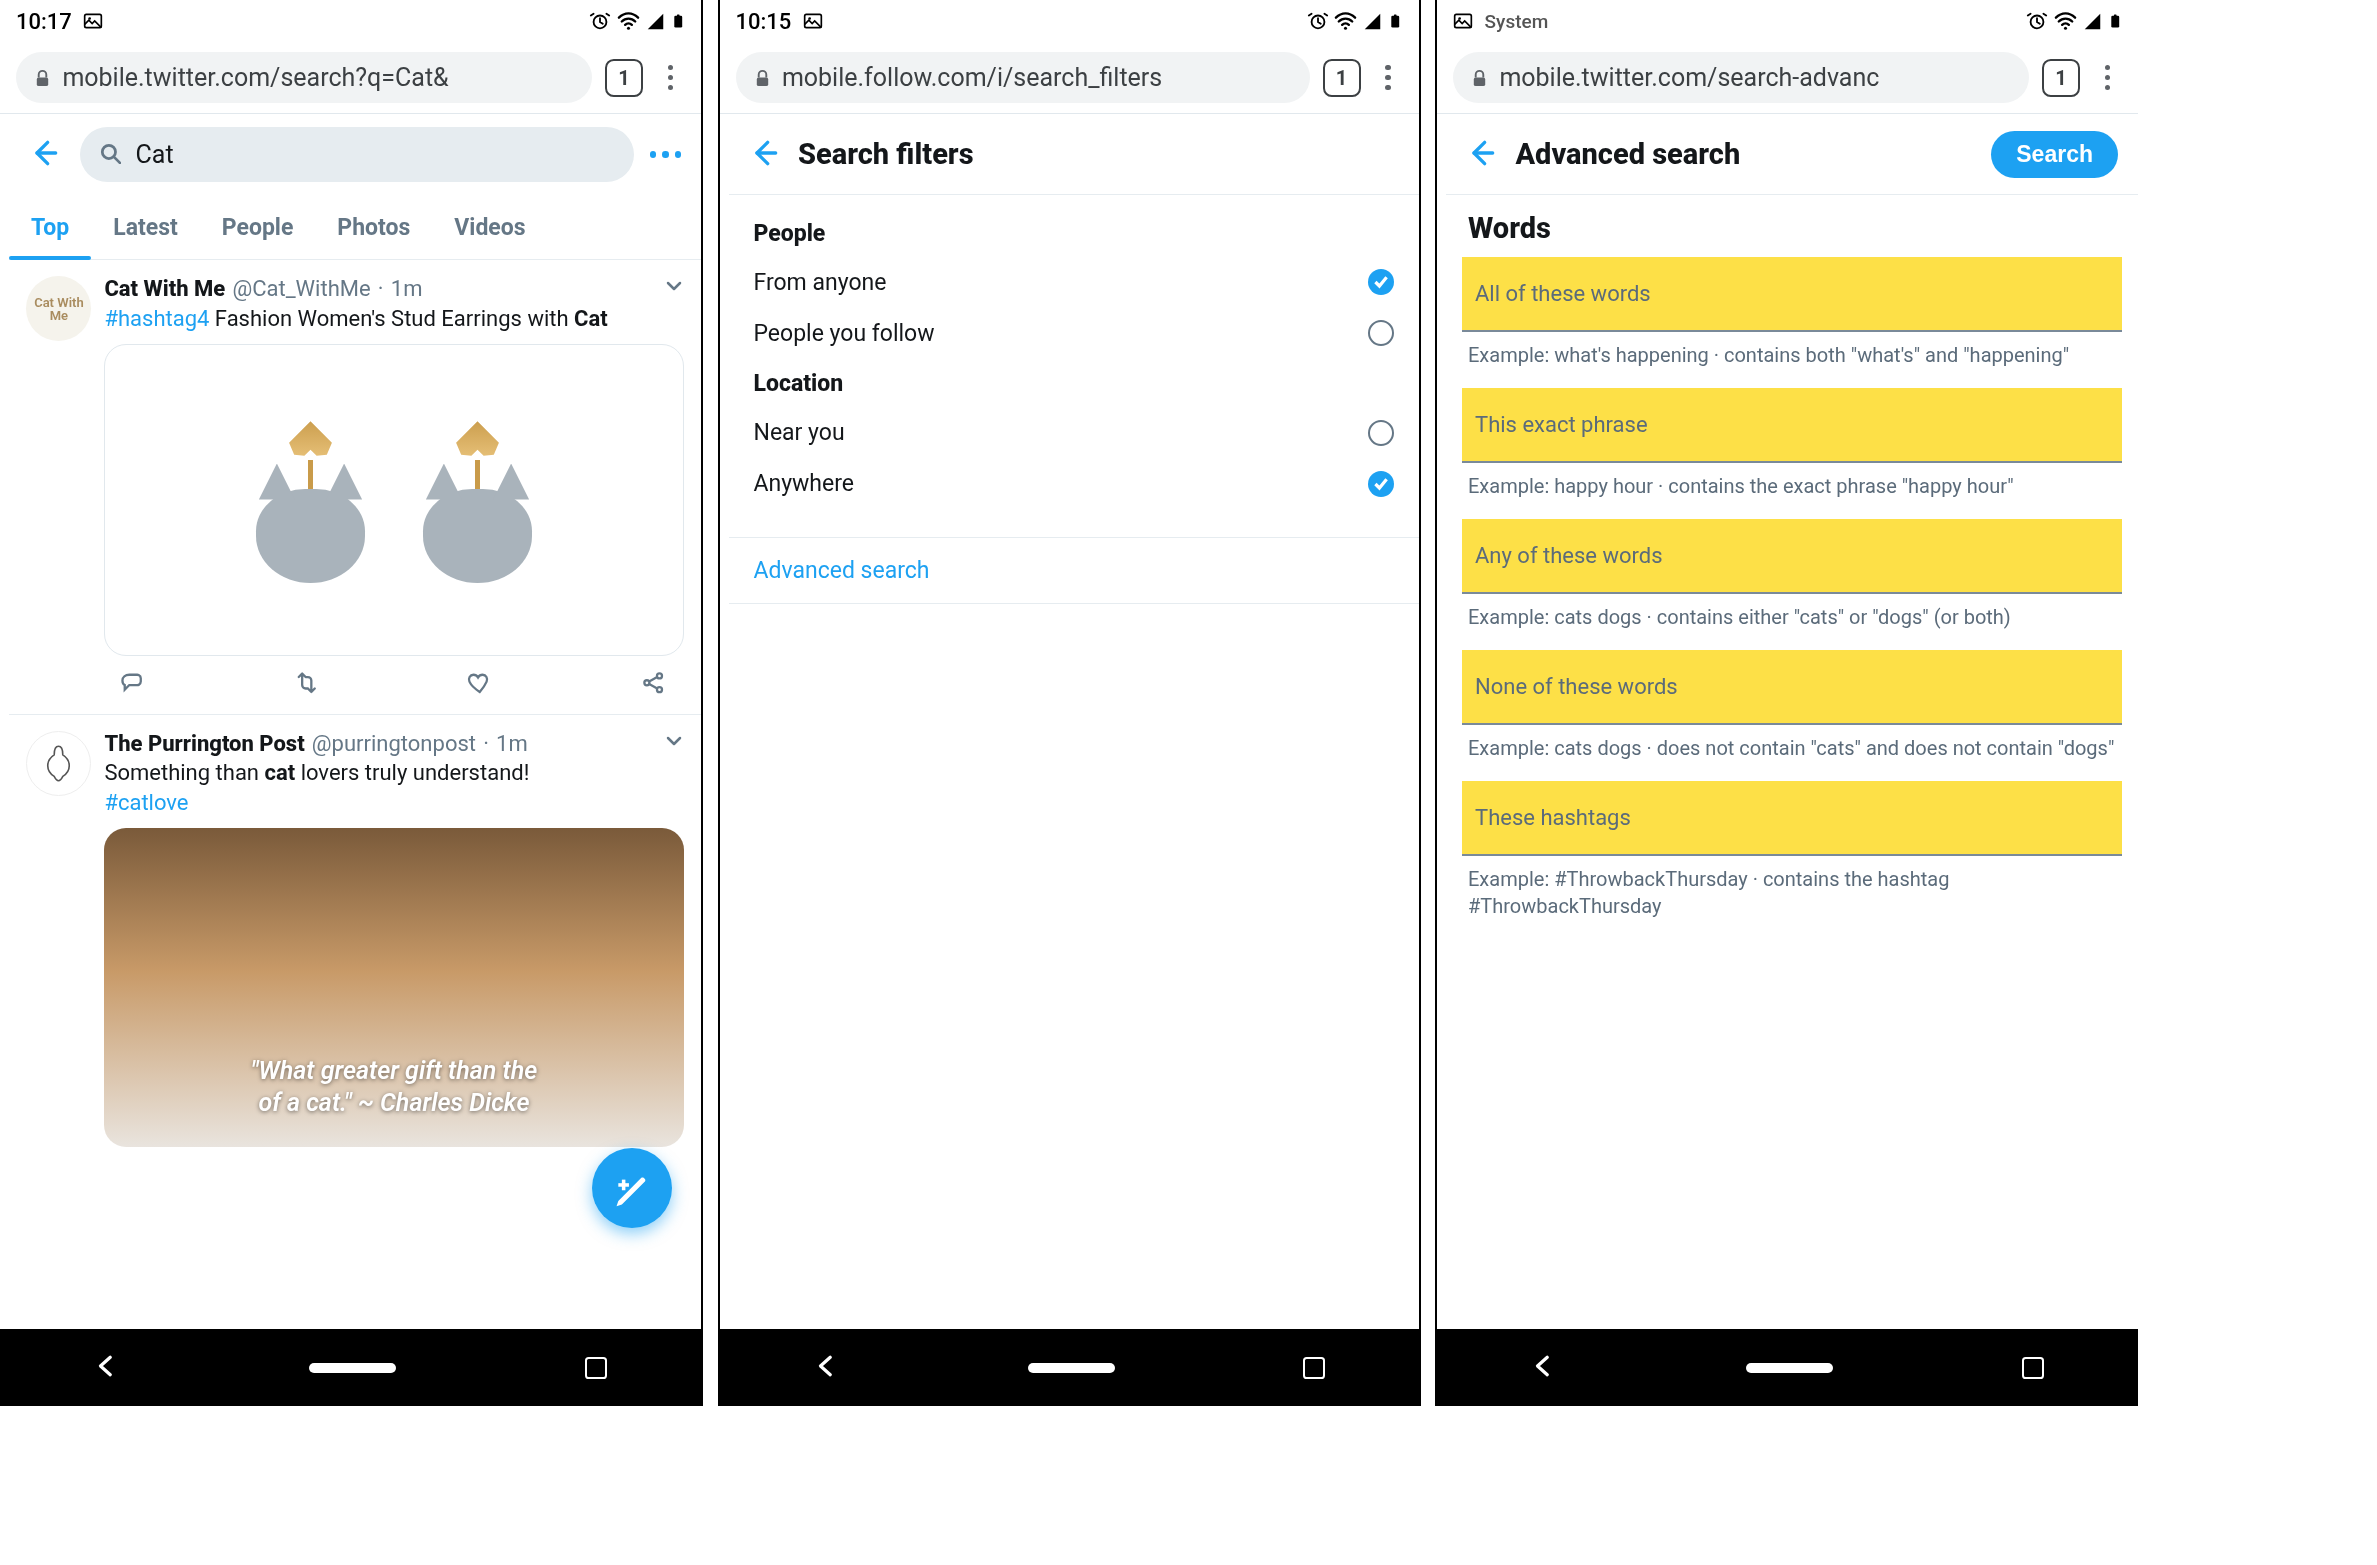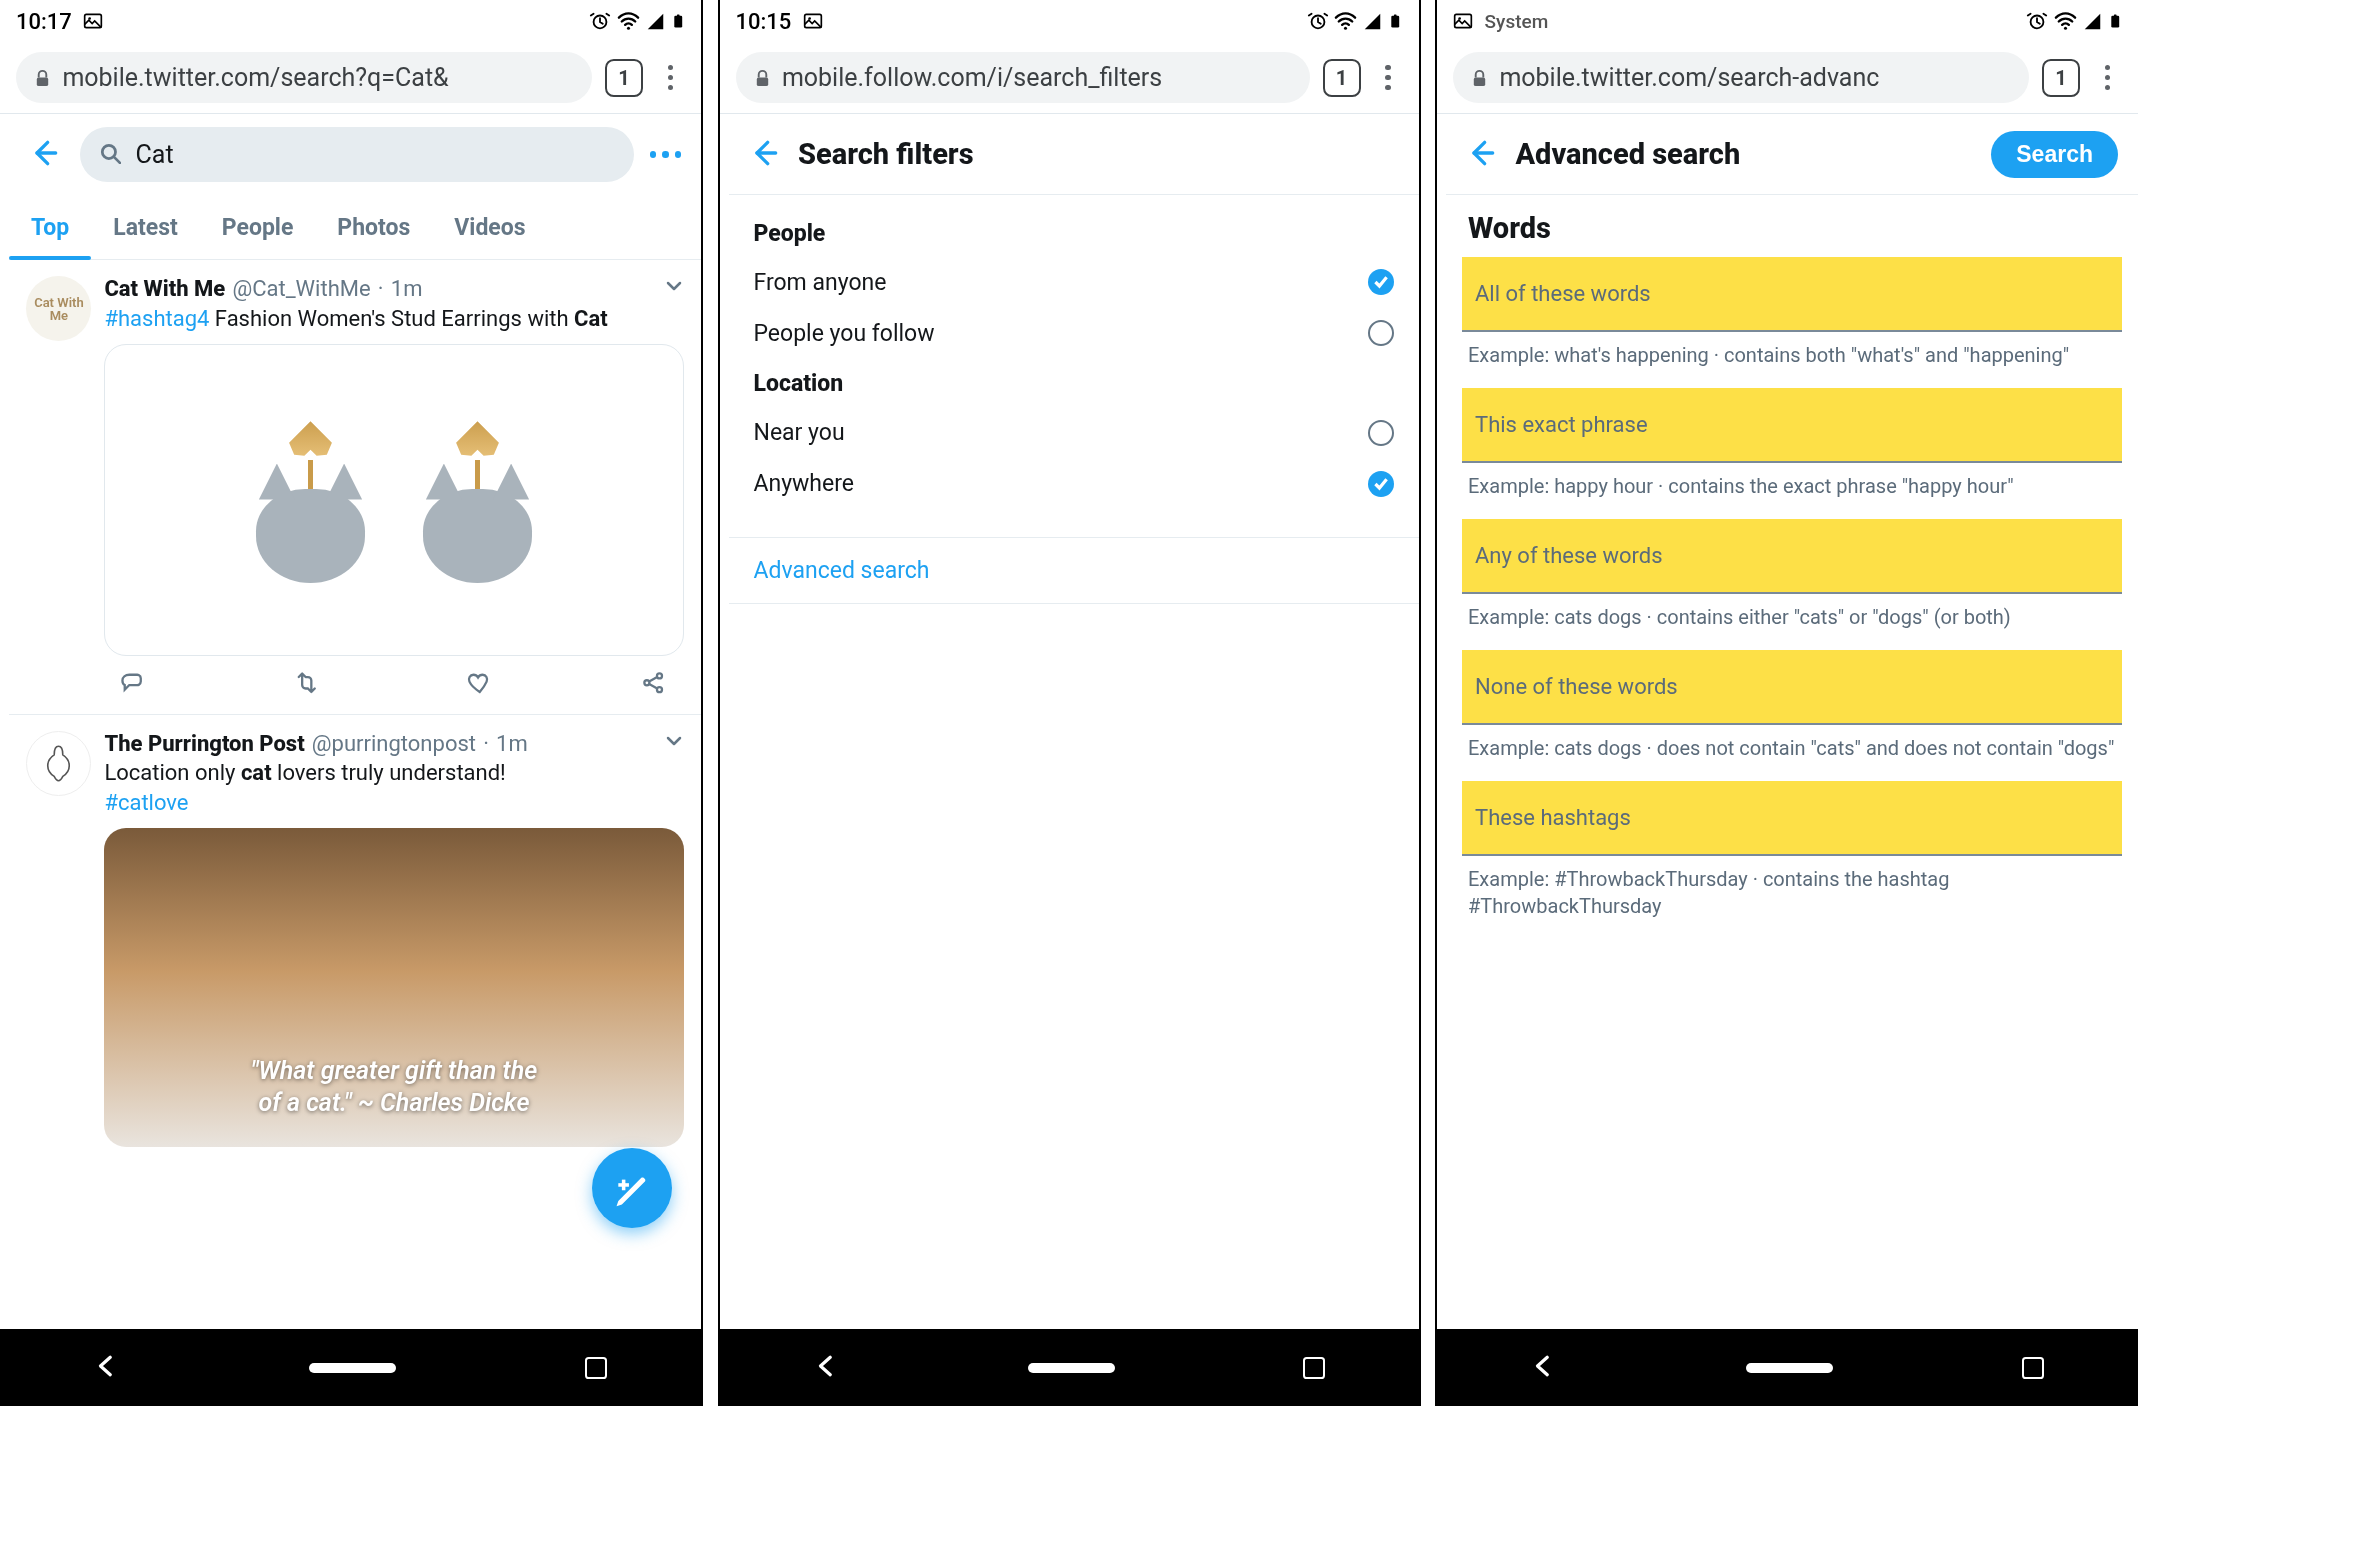--- a/index.html
+++ b/index.html
@@ -303,21 +303,21 @@
             </svg>
           </div>
         <div class="tweet-body">
           <div class="tweet-head">
             <span class="tweet-name">The Purrington Post</span>
             <span>@purringtonpost</span>
             <span>·</span>
             <span>1m</span>
           </div>
           <div class="tweet-text">
-            <span>Location only </span><b>cat</b><span> lovers truly understand!</span><br>
+            <span>Something than </span><b>cat</b><span> lovers truly understand!</span><br>
             <span class="hashtag">#catlove</span>
           </div>
           <div class="media2">
             <div class="quote">
               <span>"What greater gift than the</span><br>
               <span>of a cat." ~ Charles Dicke</span>
             </div>
           </div>
         </div>
         <span class="tweet-caret"><svg viewBox="0 0 20 18" width="20" height="20">

